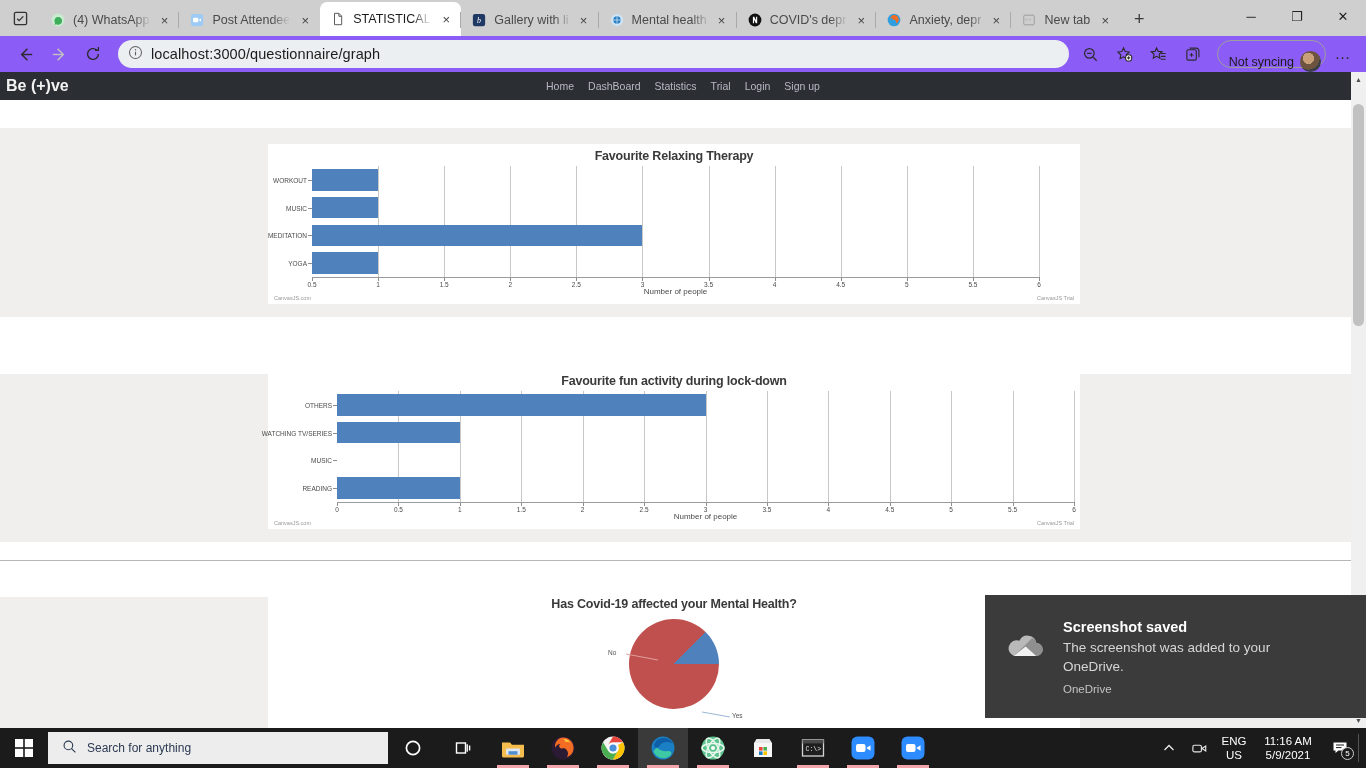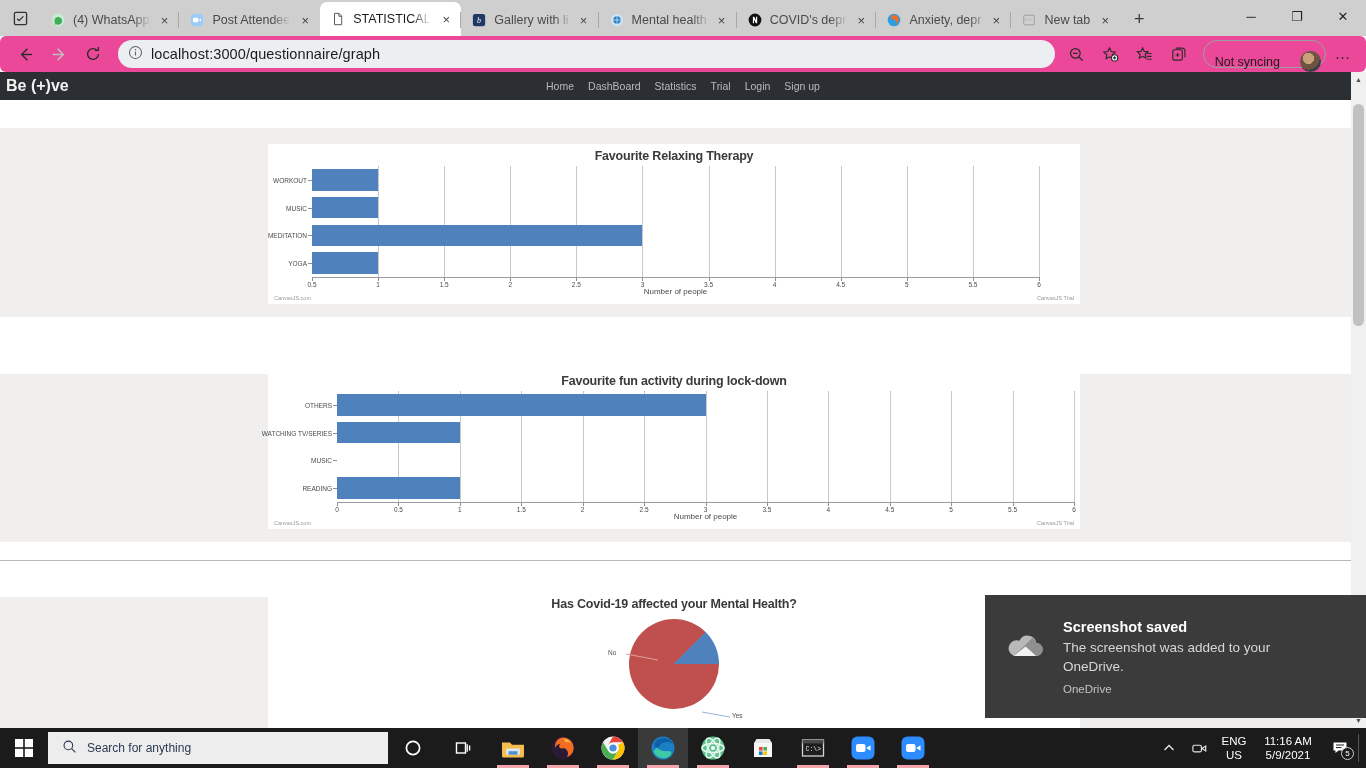--- a/index.html
+++ b/index.html
@@ -42,34 +42,34 @@
             mask-image: linear-gradient(to right, #000 60px, transparent 78px);
   }
   .tab .t-close { width:16px; height:16px; flex:0 0 16px; display:flex; align-items:center; justify-content:center; font-size:13px; color:#444; }
   .newtab-btn { width:30px;height:30px;display:flex;align-items:center;justify-content:center;font-size:18px;color:#3b3b3b;margin:0 0 2px 4px; }
 
   .wincontrols { position:absolute; right:0; top:0; height:32px; display:flex; }
   .wincontrols div { width:46px;height:32px;display:flex;align-items:center;justify-content:center;color:#222;font-size:13px; }
 
   .toolbar {
     position:absolute; left:0; top:36px; width:1366px; height:36px;
-    background:#ec4899; display:flex; align-items:center; padding:0 8px;border-radius:6px;
+    background:#8b5cf6; display:flex; align-items:center; padding:0 8px;
   }
   .nav-btn { width:34px;height:30px;display:flex;align-items:center;justify-content:center;color:#2b2b2b; }
   .nav-btn.disabled { color:#c2c2c2; }
   .omnibox {
     flex:1; height:28px; margin:0 6px 0 8px; background:#eceff1; border-radius:14px;
     display:flex; align-items:center; padding:0 10px; gap:8px;
   }
   .omnibox .url { font-size:14.5px; color:#1b1b1b; letter-spacing:0.1px; }
   .tb-right { display:flex; align-items:center; gap:2px; }
   .tb-icon { width:32px;height:30px;display:flex;align-items:center;justify-content:center;color:#2b2b2b; }
   .sync-pill {
     height:28px; border:1px solid #9e9e9e; border-radius:14px;
-    display:flex; align-items:center; gap:20px; padding:15px 4px 0 11px; margin-left:6px;
+    display:flex; align-items:center; gap:6px; padding:15px 4px 0 11px; margin-left:6px;
   }
   .sync-pill span { font-size:12.5px; color:#1b1b1b; }
   .avatar {
     width:21px;height:21px;border-radius:50%;
     background: radial-gradient(circle at 40% 35%, #c9a07a 0 30%, #6d5440 31% 60%, #3a3f45 61% 100%);
   }
   .dots { width:30px;height:30px;display:flex;align-items:center;justify-content:center;font-size:16px;color:#2b2b2b;letter-spacing:1px; }
 
   
   #page { position:absolute; left:0; top:72px; width:1366px; height:656px; background:#f0efee; overflow:hidden; }

